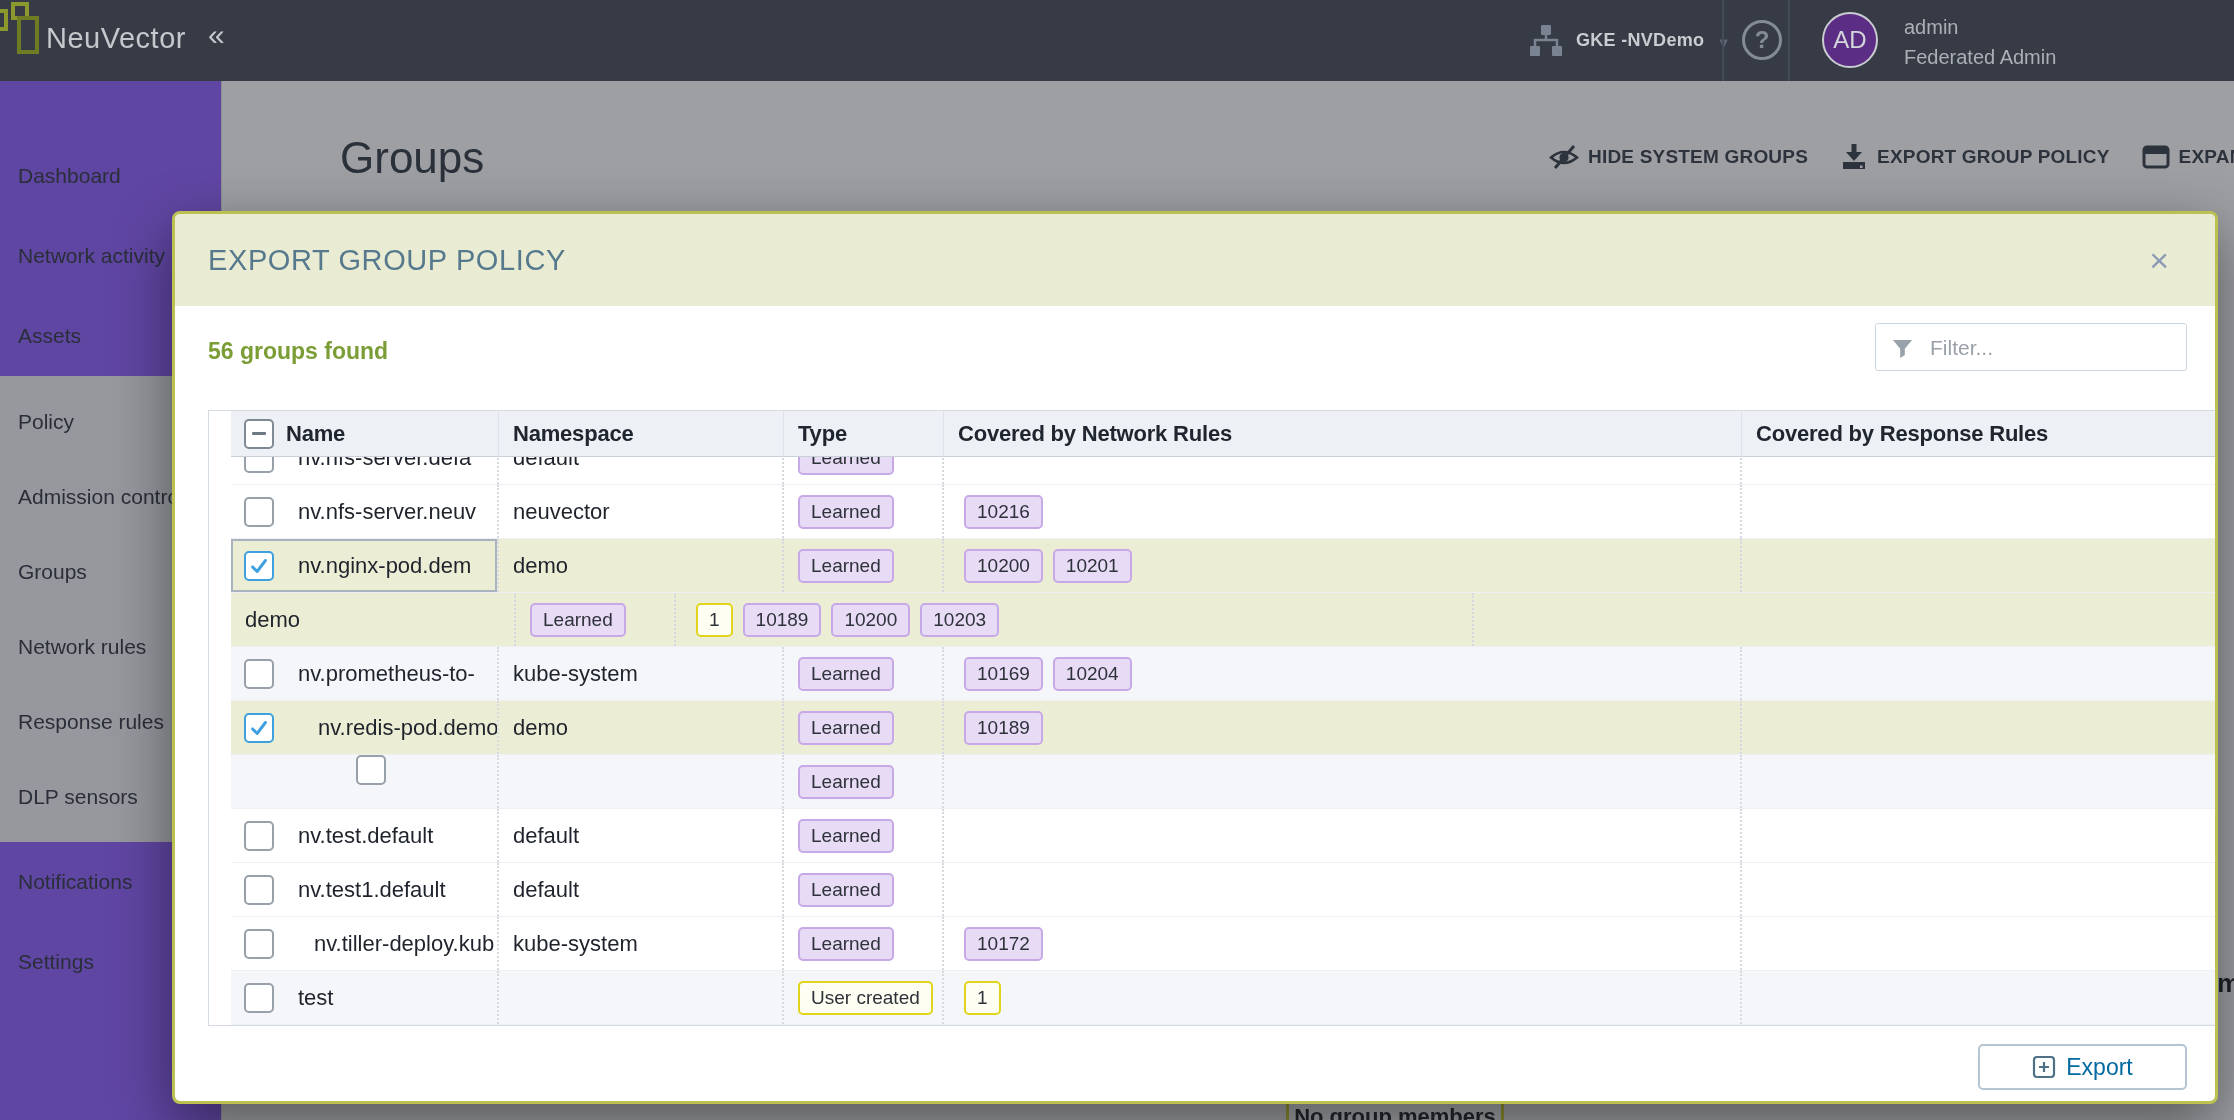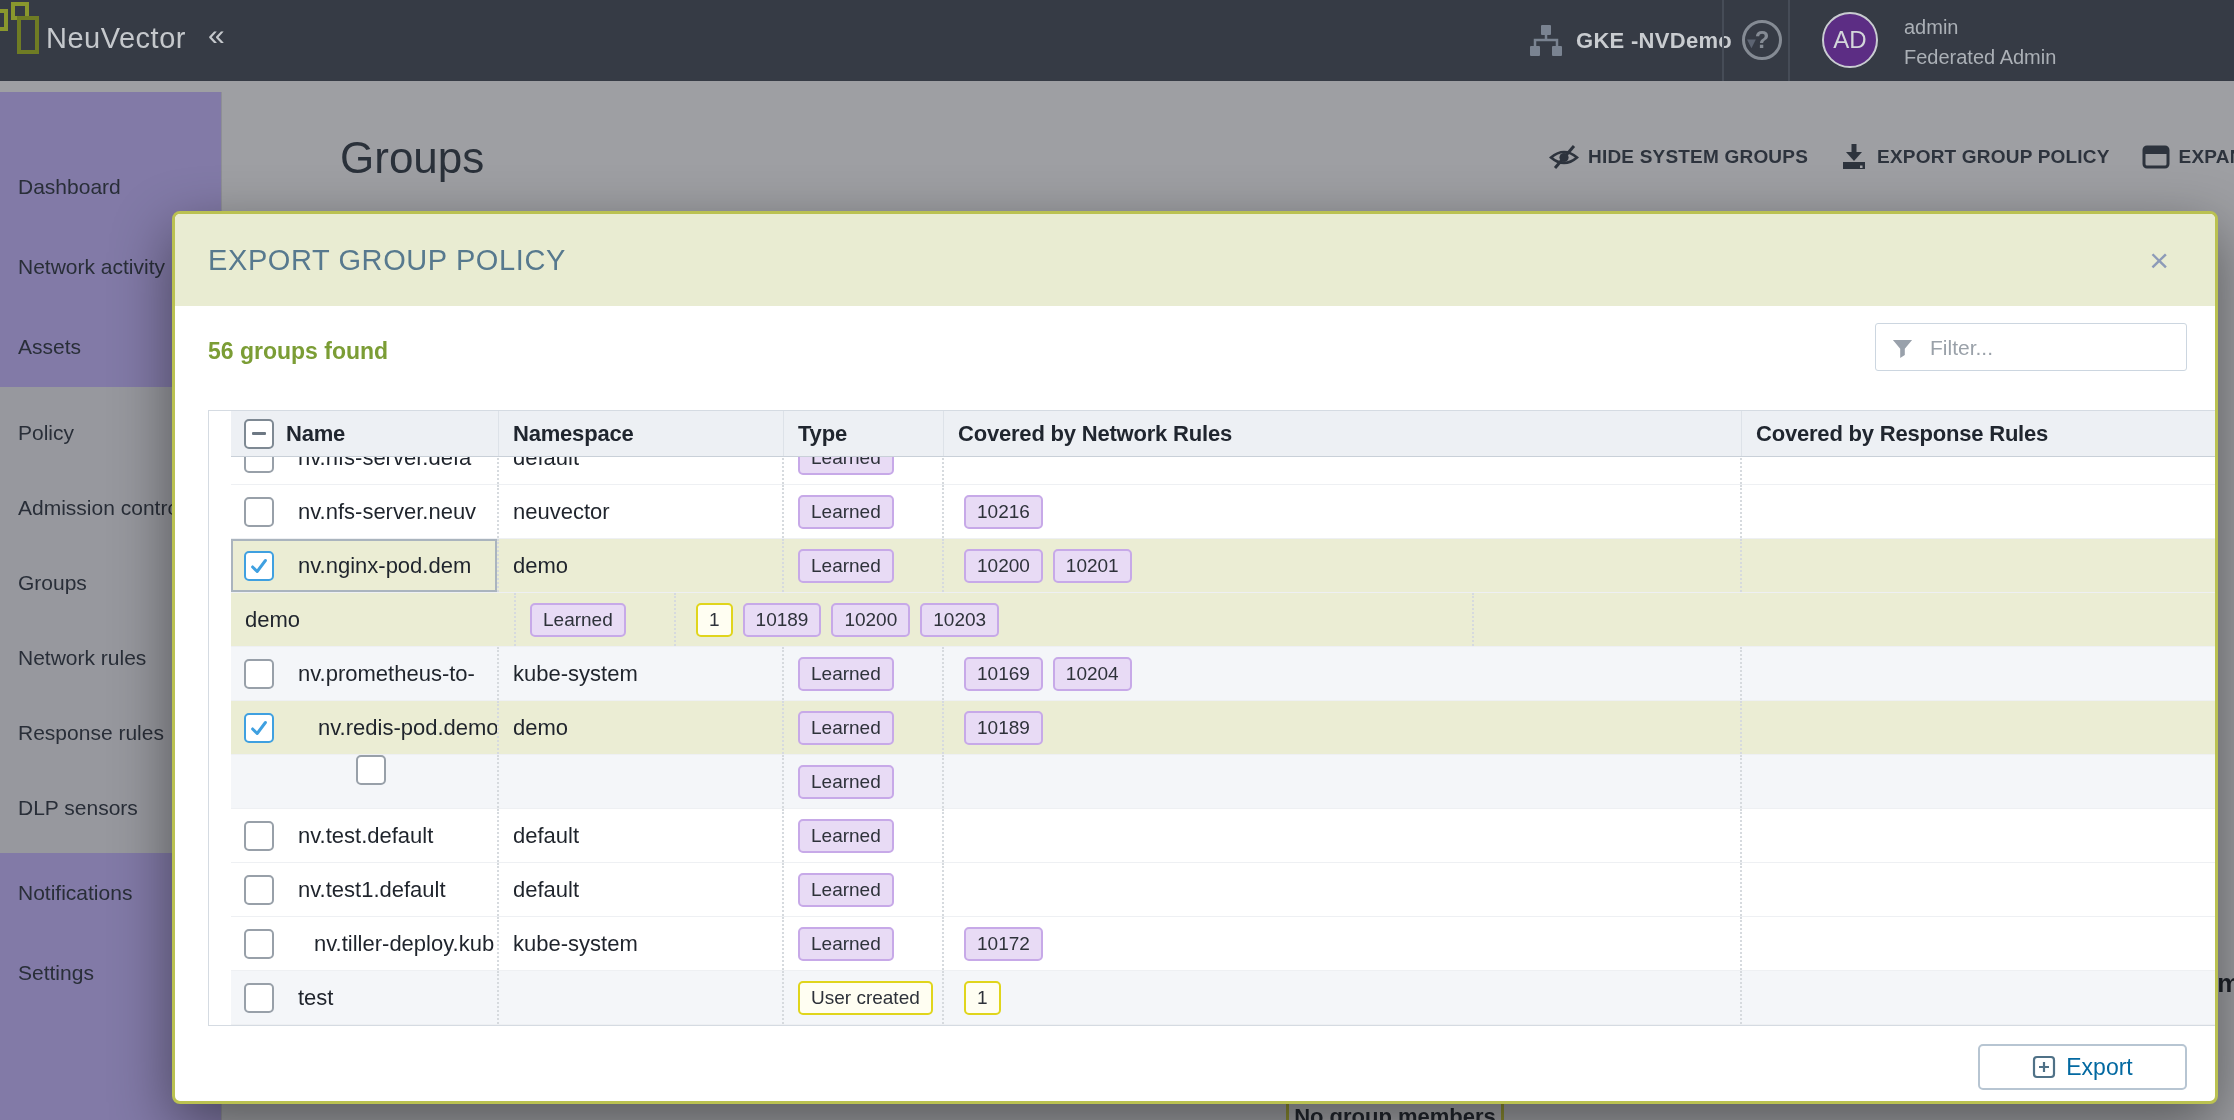--- a/index.html
+++ b/index.html
@@ -8,31 +8,31 @@
 
   
   .topbar{position:absolute;left:0;top:0;width:2234px;height:81px;background:#363b45;z-index:10;}
   .logo-sq{position:absolute;box-sizing:border-box;}
   .sq1{left:11px;top:2px;width:18px;height:18px;border:4px solid #8a982d;}
   .sq2{left:17px;top:16px;width:22px;height:38px;border:4px solid #6f7c24;}
   .sq3{left:-7px;top:9px;width:15px;height:22px;border:4px solid #8a982d;}
   .brand{position:absolute;left:46px;top:22px;font-size:29px;color:#c5c8cc;letter-spacing:.5px;}
   .collapse{position:absolute;left:208px;top:18px;font-size:30px;color:#c5c8cc;cursor:pointer;}
   .cluster{position:absolute;left:1528px;top:0;height:81px;display:flex;align-items:center;gap:12px;}
-  .cluster-name{font-size:22px;font-weight:bold;color:#c9ccd0;letter-spacing:.3px;}
+  .cluster-name{font-size:18px;font-weight:bold;color:#c9ccd0;letter-spacing:.3px;}
   .caret{font-size:15px;color:#5d6472;margin-top:4px;}
   .tdiv{position:absolute;top:0;width:2px;height:81px;background:#464c57;}
   .help{position:absolute;left:1742px;top:20px;width:40px;height:40px;border:3px solid #858b94;border-radius:50%;
         box-sizing:border-box;color:#858b94;font-size:24px;font-weight:bold;text-align:center;line-height:34px;cursor:pointer;}
   .avatar{position:absolute;left:1822px;top:12px;width:56px;height:56px;border-radius:50%;background:#5c2d84;
           border:2px solid #c9ccd1;box-sizing:border-box;color:#d3d6da;font-size:24px;display:flex;align-items:center;justify-content:center;cursor:pointer;}
   .usertext{position:absolute;left:1904px;top:12px;color:#abb0b6;font-size:20px;line-height:30px;white-space:nowrap;}
 
   
-  .sidebar{position:absolute;left:0;top:92px;width:221px;bottom:0;background:#c4b5fd;border-right:1px solid #d9d9de;z-index:1;text-align:right;}
+  .sidebar{position:absolute;left:0;top:81px;width:221px;bottom:0;background:#8b5cf6;border-right:1px solid #d9d9de;z-index:1;text-align:right;}
   .side-group-a{padding-top:55px;}
   .side-group-b{background:#e9e9ee;padding:8px 0;}
   .side-item{height:80px;display:flex;align-items:center;padding-left:18px;font-size:21px;color:#2b333f;cursor:pointer;white-space:nowrap;}
   .side-group-b .side-item{height:75px;}
 
   
   .main{position:absolute;left:222px;top:81px;right:0;bottom:0;background:#f5f5f6;z-index:1;}
   .page-title{position:absolute;left:118px;top:52px;font-size:44px;color:#2e3743;}
   .page-actions{position:absolute;left:1327px;top:62px;display:flex;gap:32px;white-space:nowrap;}
   .pact{display:flex;align-items:center;gap:9px;font-size:19px;font-weight:bold;color:#333c48;letter-spacing:.2px;cursor:pointer;}

